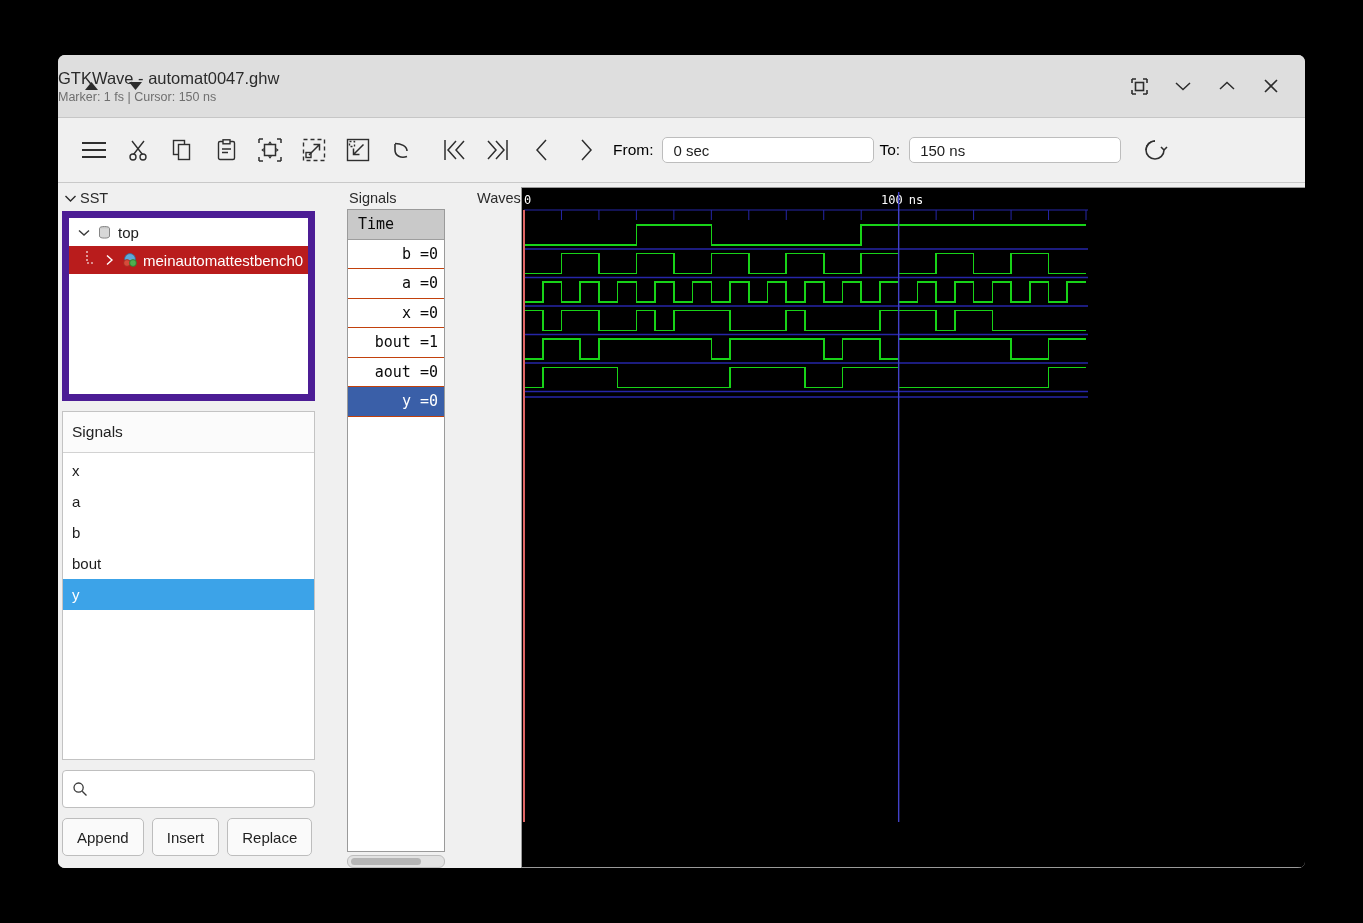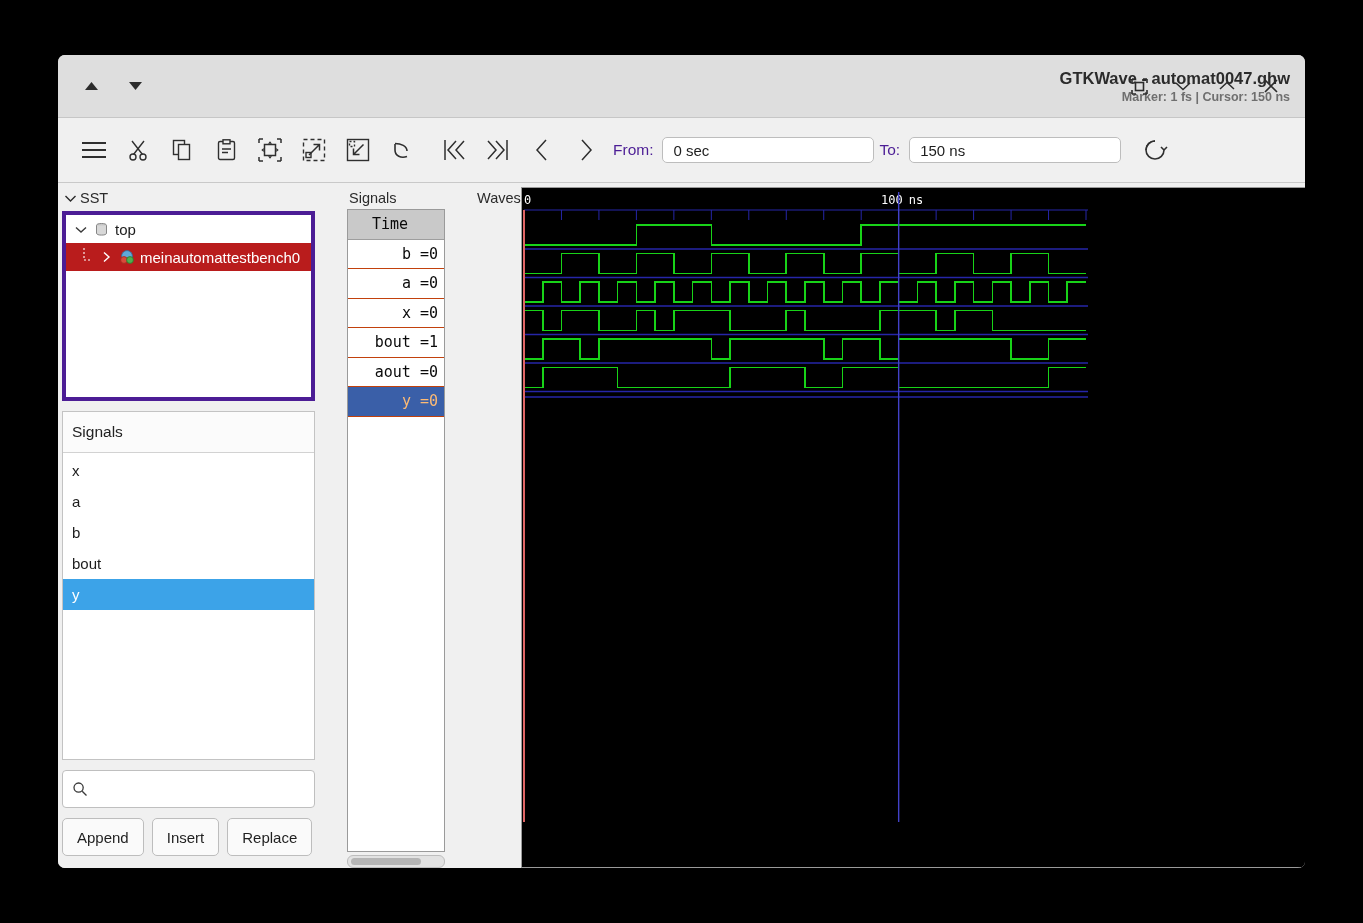--- a/index.html
+++ b/index.html
@@ -45,23 +45,22 @@
   }
   .tb-arrow {
     width: 22px; height: 22px;
     display: flex; align-items: center; justify-content: center;
     color: #2c2c2c;
     cursor: pointer;
   }
   .tb-center {
     position: absolute;
     left: 0; right: 15px;
-    text-align: right;
+    text-align: left;
     pointer-events: none;
-    font-weight: bold;
   }
   .tb-title {
     font-size: 16.5px;
     color: #2b2b2b;
     line-height: 20px;
   }
   .tb-sub {
     font-size: 12.5px;
     color: #6f6f6f;
     line-height: 16px;
@@ -96,21 +95,21 @@
   .tbtn {
     width: 44px; height: 44px;
     display: flex; align-items: center; justify-content: center;
     color: #2f2f2f;
     cursor: pointer;
     border-radius: 4px;
   }
   .tsep { width: 8px; }
   .tlabel {
     font-size: 15.5px;
-    color: #4c1d95;
+    color: #000000;
     padding: 0 9px 0 5px;
     white-space: nowrap;
   }
   .tinput {
     height: 26px;
     background: #ffffff;
     border: 1px solid #bdbdbd;
     border-radius: 5px;
     font-size: 15px;
     color: #1d1d1d;
@@ -143,21 +142,21 @@
     display: flex;
     align-items: center;
     gap: 3px;
     height: 22px;
     padding: 4px 0 2px 2px;
     font-size: 14.5px;
     color: #2b2b2b;
   }
   .tree-box {
     background: #ffffff;
-    border: 4px solid #4c1d95;
+    border: 7px solid #4c1d95;
     height: 190px;
     box-sizing: border-box;
     overflow: hidden;
   }
   .tree-row {
     display: flex;
     align-items: center;
     height: 28px;
     padding-left: 8px;
     font-size: 15px;
@@ -286,26 +285,26 @@
     font-size: 15px;
     color: #0a0a0a;
     border-bottom: 1px solid #c2410c;
     cursor: pointer;
     white-space: nowrap;
     padding-left: 44px;
   }
   .nm-row.header {
     background: #c9c9c9;
     justify-content: flex-start;
-    padding-left: 24px;
+    padding-left: 10px;
     border-bottom: 1px solid #9e9e9e;
   }
   .nm-row.selected {
     background: #3a5fa8;
-    color: #fdba74;
+    color: #ffffff;
   }
   .names-scroll {
     height: 13px;
     flex: 0 0 13px;
     margin-top: 3px;
     background: #e2e2e2;
     border: 1px solid #bdbdbd;
     border-radius: 6px;
     position: relative;
     box-sizing: border-box;

